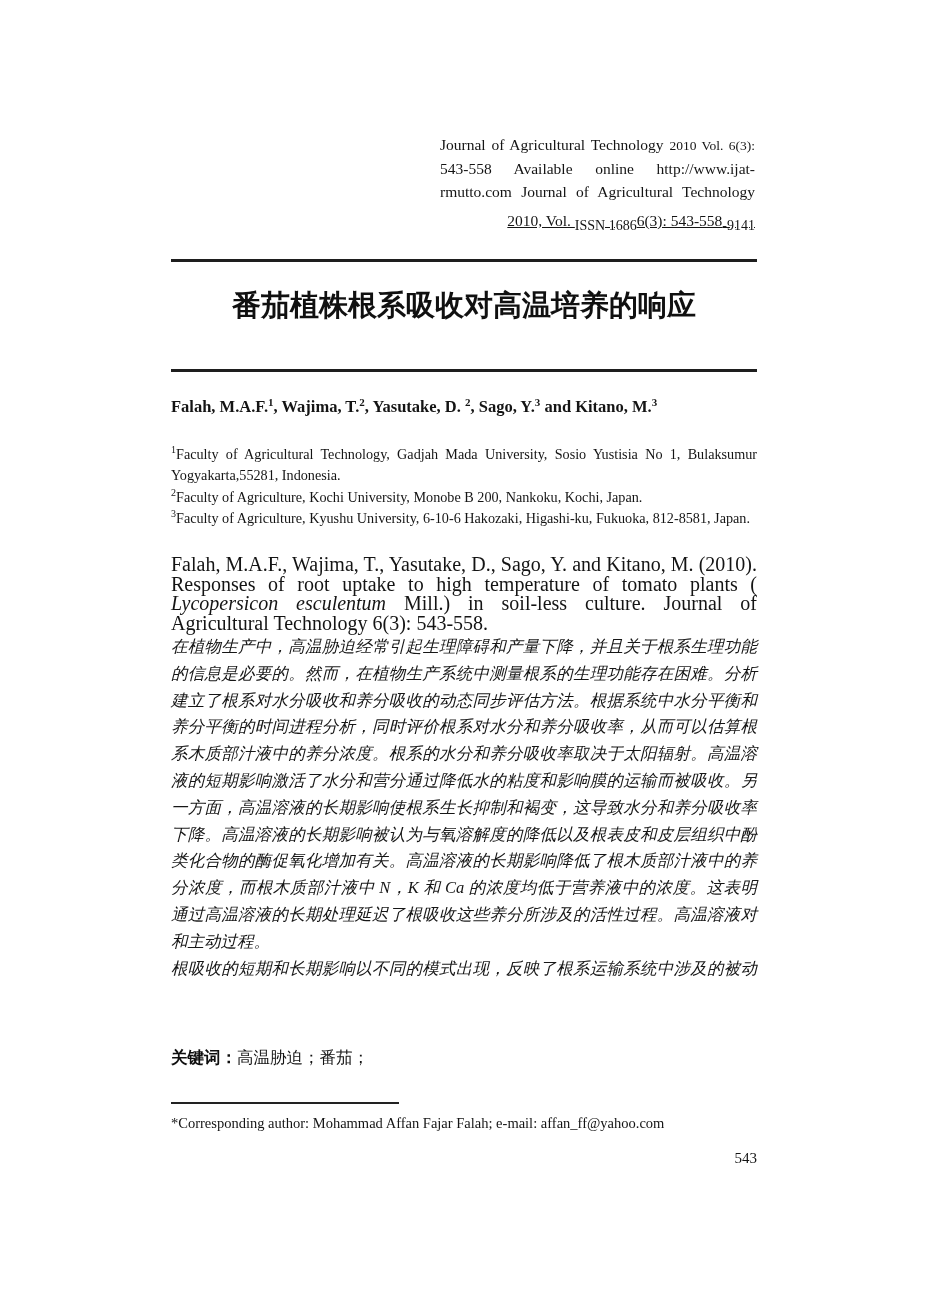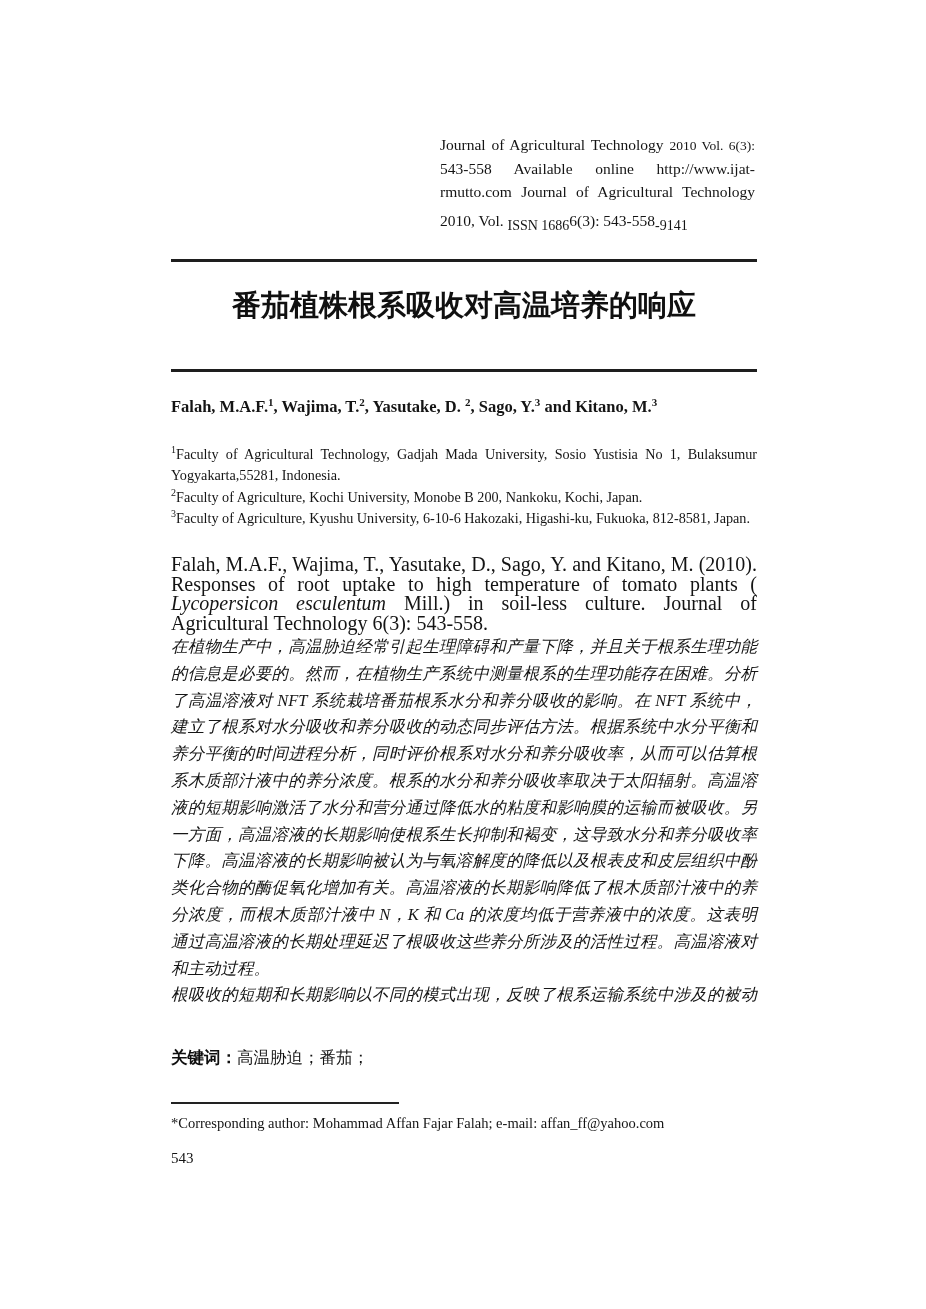--- a/index.html
+++ b/index.html
@@ -15,21 +15,21 @@
   
   .header-block {
     position: absolute;
     left: 440px;
     top: 133px;
     width: 315px;
     font-size: 15.5px;
     line-height: 23px;
   }
   .header-line { text-align: justify; text-align-last: justify; }
-  .header-line-last { margin-top: 6px; text-align: left; }
+  .header-line-last { margin-top: 6px; text-align: right; text-decoration: underline; }
   .hdr-small { font-size: 13.5px; }
   .hdr-sub { font-size: 14px; position: relative; top: 3.5px; }
   
   .rule {
     position: absolute;
     left: 171px;
     width: 586px;
     height: 3px;
     background: #1e1e1e;
   }
@@ -129,20 +129,21 @@
     width: 586px;
     font-size: 14.5px;
     line-height: 20px;
   }
   
   .page-number {
     position: absolute;
     left: 171px;
     top: 1150px;
     width: 586px;
+    text-align: right;
     font-size: 15px;
   }
 </style>
 </head>
 <body>
 
 <div class="page">
 
   <div class="header-block">
     <div class="header-line"><span>Journal of Agricultural Technology</span> <span class="hdr-small">2010 Vol. 6(3):</span></div>
@@ -165,21 +166,20 @@
     <div class="affiliation"><sup>1</sup><span>Faculty of Agricultural Technology, Gadjah Mada University, Sosio Yustisia No 1, Bulaksumur Yogyakarta,55281, Indonesia.</span></div>
     <div class="affiliation"><sup>2</sup><span>Faculty of Agriculture, Kochi University, Monobe B 200, Nankoku, Kochi, Japan.</span></div>
     <div class="affiliation"><sup>3</sup><span>Faculty of Agriculture, Kyushu University, 6-10-6 Hakozaki, Higashi-ku, Fukuoka, 812-8581, Japan.</span></div>
   </div>
 
   <p class="citation"><span>Falah, M.A.F., Wajima, T., Yasutake, D., Sago, Y. and Kitano, M. (2010). Responses of root uptake to high temperature of tomato plants ( </span><span class="species">Lycopersicon esculentum</span><span> Mill.) in soil-less culture. Journal of Agricultural Technology 6(3): 543-558.</span></p>
 
   <div class="abstract">
     <div class="abs-line">在植物生产中，高温胁迫经常引起生理障碍和产量下降，并且关于根系生理功能</div>
     <div class="abs-line">的信息是必要的。然而，在植物生产系统中测量根系的生理功能存在困难。分析</div>
-    <div class="abs-line">了高温溶液对 NFT 系统栽培番茄根系水分和养分吸收的影响。在 NFT 系统中，</div>
     <div class="abs-line">建立了根系对水分吸收和养分吸收的动态同步评估方法。根据系统中水分平衡和</div>
     <div class="abs-line">养分平衡的时间进程分析，同时评价根系对水分和养分吸收率，从而可以估算根</div>
     <div class="abs-line">系木质部汁液中的养分浓度。根系的水分和养分吸收率取决于太阳辐射。高温溶</div>
     <div class="abs-line">液的短期影响激活了水分和营分通过降低水的粘度和影响膜的运输而被吸收。另</div>
     <div class="abs-line">一方面，高温溶液的长期影响使根系生长抑制和褐变，这导致水分和养分吸收率</div>
     <div class="abs-line">下降。高温溶液的长期影响被认为与氧溶解度的降低以及根表皮和皮层组织中酚</div>
     <div class="abs-line">类化合物的酶促氧化增加有关。高温溶液的长期影响降低了根木质部汁液中的养</div>
     <div class="abs-line">分浓度，而根木质部汁液中 N，K 和 Ca 的浓度均低于营养液中的浓度。这表明</div>
     <div class="abs-line">通过高温溶液的长期处理延迟了根吸收这些养分所涉及的活性过程。高温溶液对</div>
     <div class="abs-line abs-line-last">和主动过程。</div>

